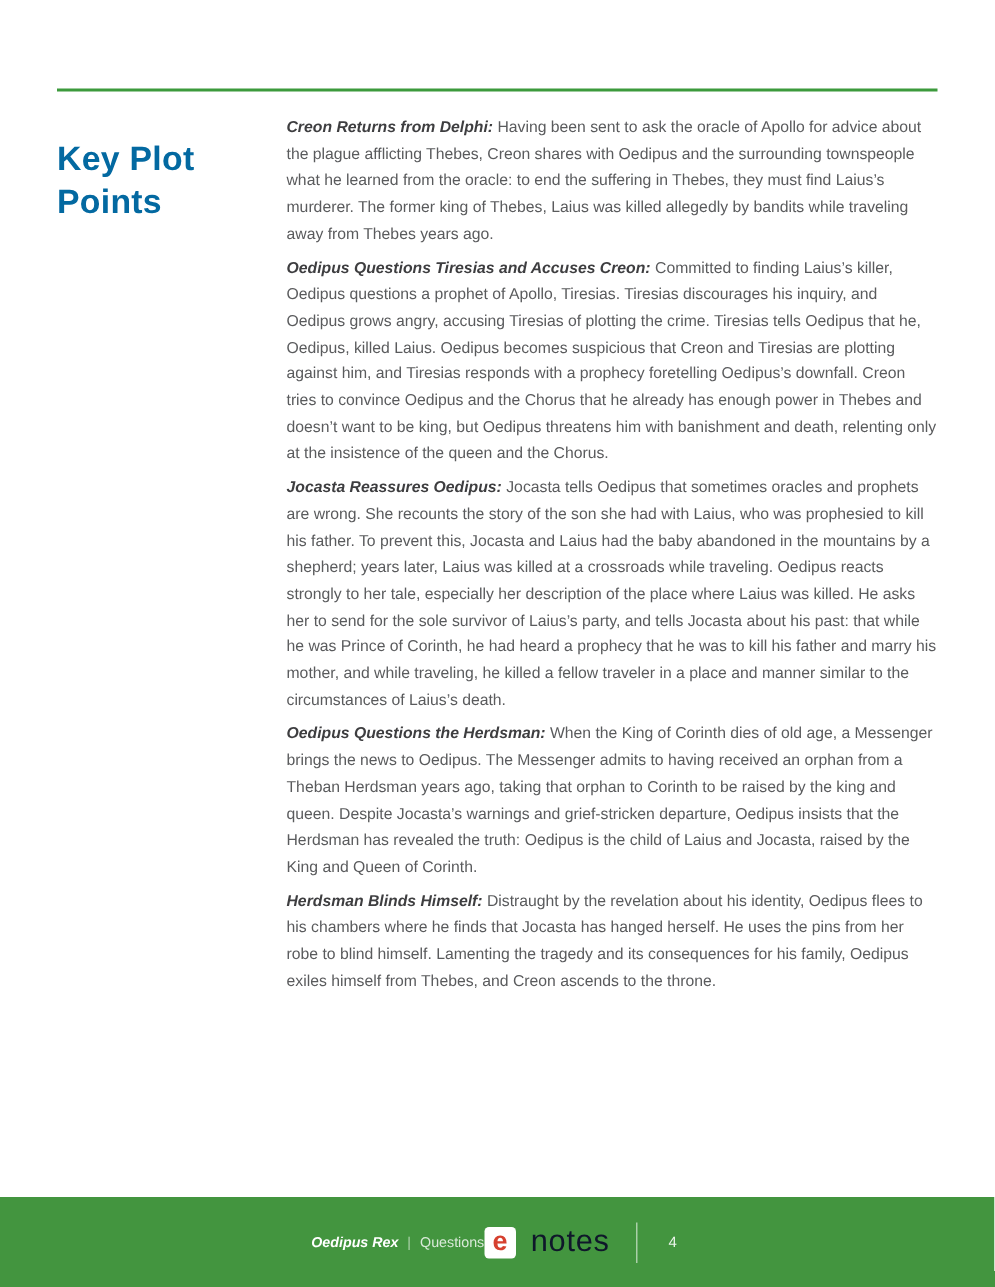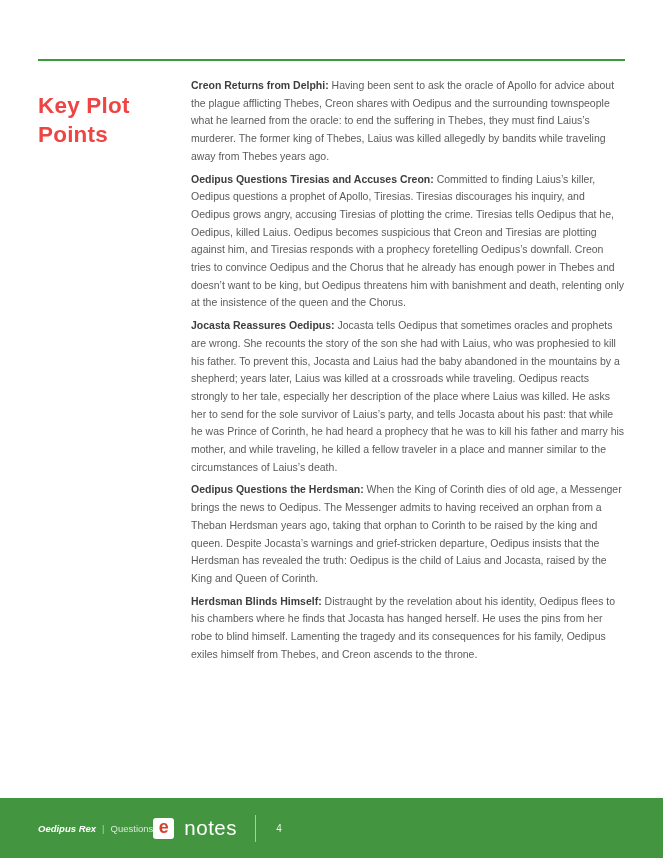--- a/index.html
+++ b/index.html
@@ -16,46 +16,47 @@
     width: 587px; height: 2px;
     background: #3c9a3c;
   }
   .side-title {
     position: absolute;
     left: 38px; top: 76px;
     width: 128px;
     font-size: 22.5px;
     font-weight: bold;
     line-height: 29px;
-    color: #ef4444;
+    color: #0369a1;
     letter-spacing: 0.2px;
   }
   .main-col {
     position: absolute;
     left: 191px; top: 77px;
     width: 434px;
   }
   .main-col p {
     margin: 0 0 5px 0;
     font-size: 10.5px;
     line-height: 17.7px;
     color: #5a5b5d;
   }
   .main-col p b {
     color: #3e3e40;
     font-weight: bold;
+    font-style: italic;
   }
   .footer {
     position: absolute;
     left: 0; bottom: 0;
     width: 663px; height: 60px;
     background: #43953f;
     display: flex;
     align-items: center;
-    justify-content: flex-start;
+    justify-content: center;
     padding: 0 38px;
     box-sizing: border-box;
   }
   .footer-left {
     display: flex;
     align-items: baseline;
     gap: 6px;
     font-size: 9.5px;
     color: #ffffff;
   }
@@ -72,21 +73,21 @@
     align-items: center;
     justify-content: center;
     font-size: 18px;
     font-weight: bold;
     color: #d6402f;
     line-height: 1;
     padding-bottom: 2px;
     box-sizing: border-box;
   }
   .logo-text {
-    color: #ffffff;
+    color: #0f172a;
     font-size: 20.5px;
     margin-left: 10px;
     letter-spacing: 0.5px;
   }
   .v-divider {
     width: 1px; height: 27px;
     background: rgba(255,255,255,0.55);
     margin: 0 16px 0 18px;
   }
   .page-num {

